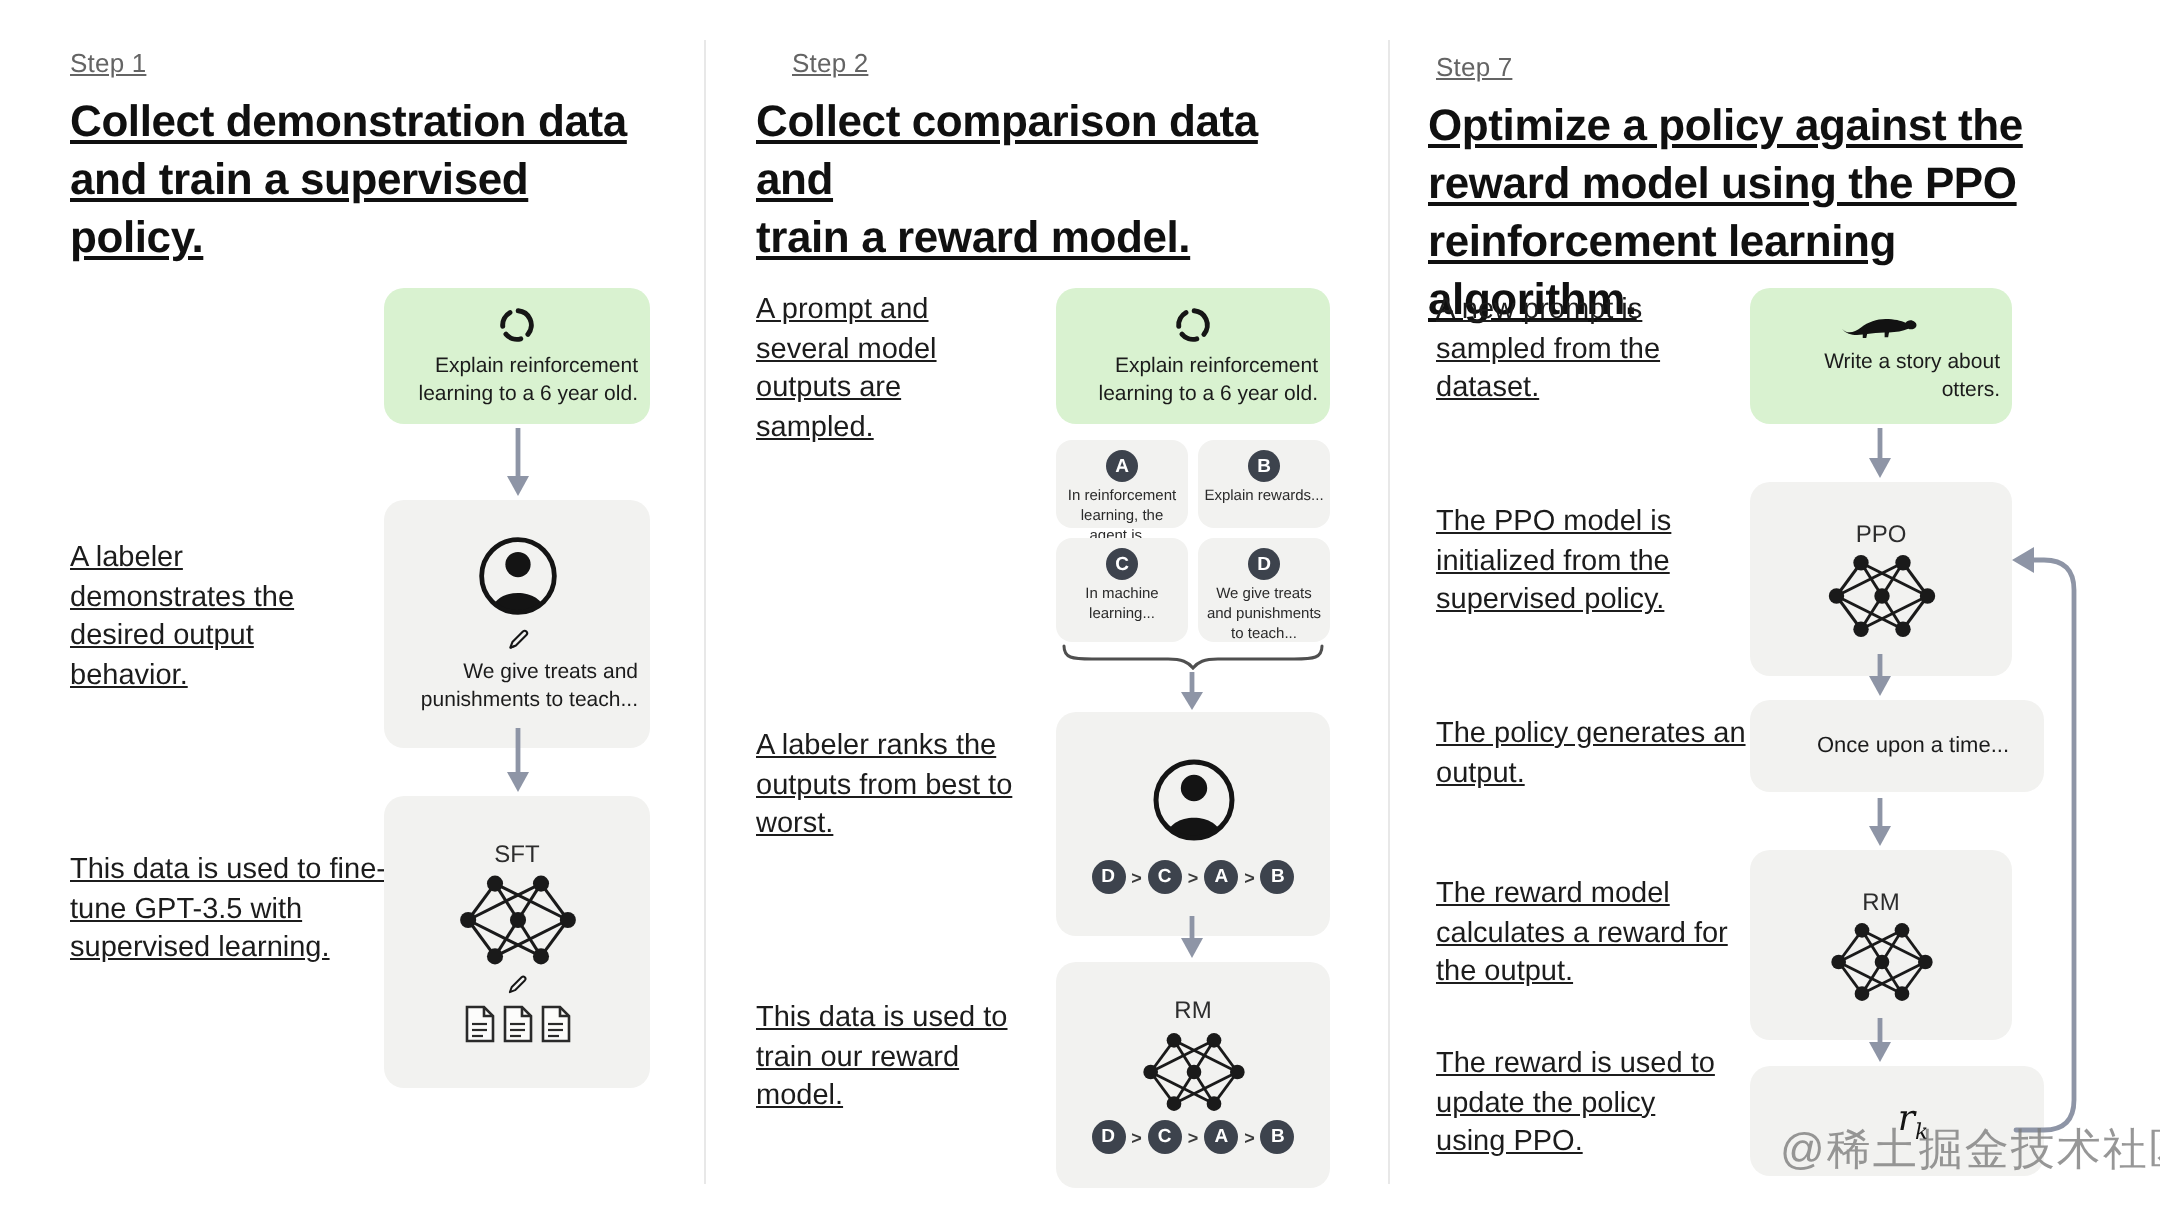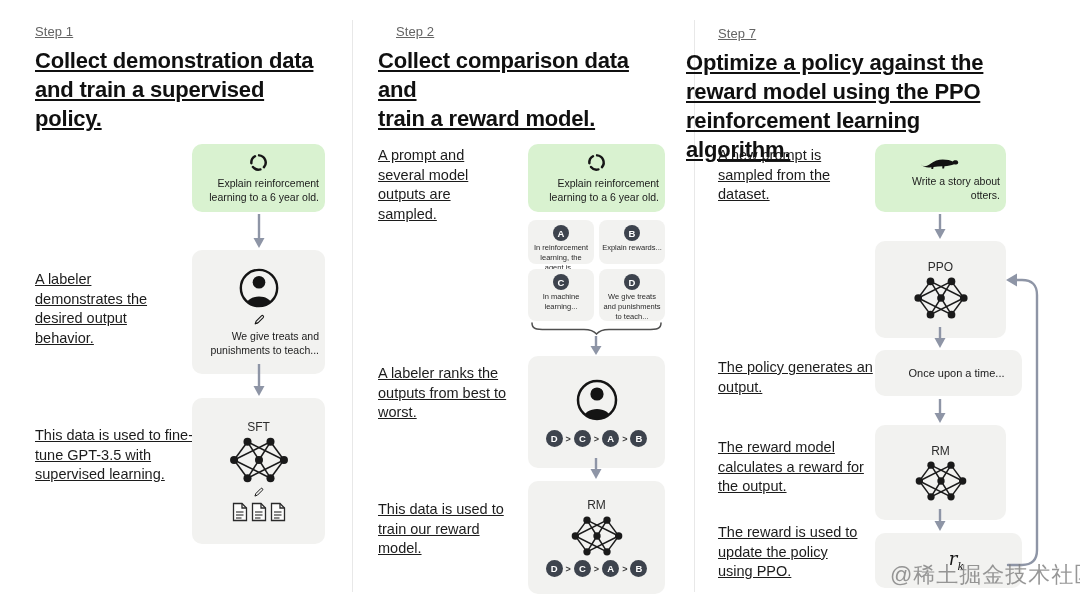--- a/index.html
+++ b/index.html
@@ -274,21 +274,21 @@
       <span class="rank-sep">&gt;</span>
       <span class="rank-badge">C</span>
       <span class="rank-sep">&gt;</span>
       <span class="rank-badge">A</span>
       <span class="rank-sep">&gt;</span>
       <span class="rank-badge">B</span>
     </div>
   </div>
 
   <div class="abs step-label" style="left:718px;top:26px;">Step 7</div>
-  <div class="abs col-title" style="left:686px;top:48px;width:300px;">
+  <div class="abs col-title" style="left:714px;top:48px;width:300px;">
     <div>Optimize a policy against the</div>
     <div>reward model using the PPO</div>
     <div>reinforcement learning algorithm.</div>
   </div>
 
   <div class="abs desc" style="left:718px;top:146px;width:130px;">A new prompt is sampled from the dataset.</div>
 
   <div class="box green" style="left:875px;top:144px;width:131px;height:68px;gap:4px;">
     <span>
       <svg width="42" height="18" viewBox="0 0 48 20">
@@ -298,20 +298,21 @@
     <div class="box-caption">Write a story about otters.</div>
   </div>
 
   <div class="abs" style="left:933px;top:214px;">
     <svg width="14" height="25">
         <line x1="7" y1="0" x2="7" y2="16" stroke="#8e95a6" stroke-width="2.4"></line>
         <polygon points="1.5,15 12.5,15 7,25" fill="#8e95a6"></polygon>
       </svg>
   </div>
 
+  <div class="abs desc" style="left:718px;top:252px;width:152px;">The PPO model is initialized from the supervised policy.</div>
 
   <div class="box gray" style="left:875px;top:241px;width:131px;height:83px;gap:3px;padding:7px 0;">
     <div class="model-label">PPO</div>
     <span>
       <svg width="56" height="42" viewBox="0 0 64 48">
         <g stroke="#1a1a1a" stroke-width="1.7">
           <line x1="20" y1="5" x2="6" y2="24"></line>
             <line x1="20" y1="5" x2="32" y2="24"></line>
             <line x1="20" y1="5" x2="58" y2="24"></line>
           <line x1="44" y1="5" x2="6" y2="24"></line>

